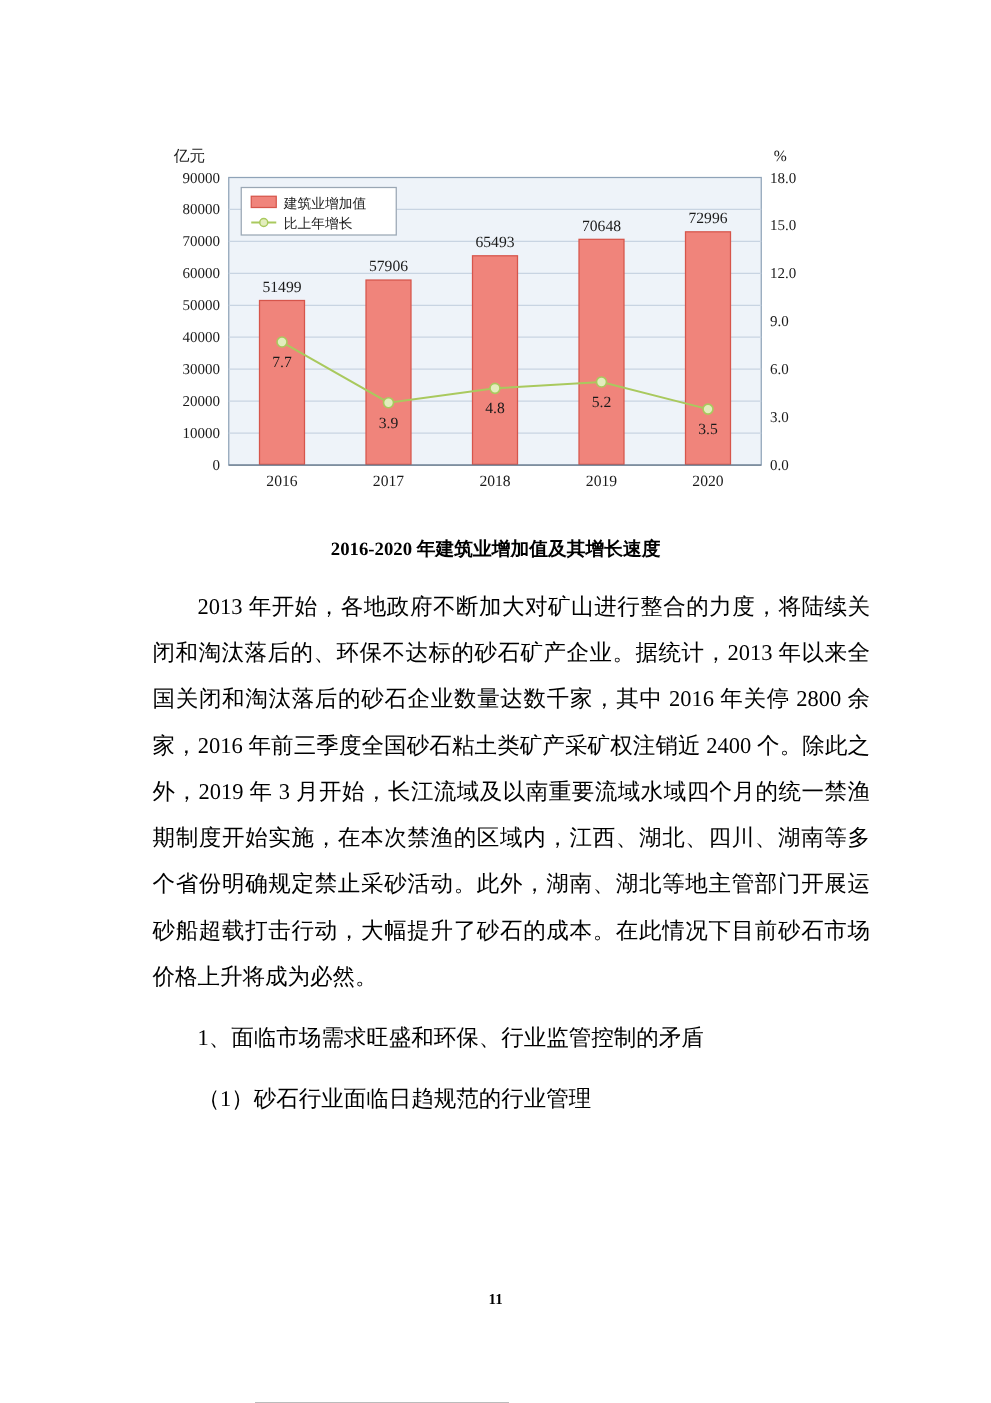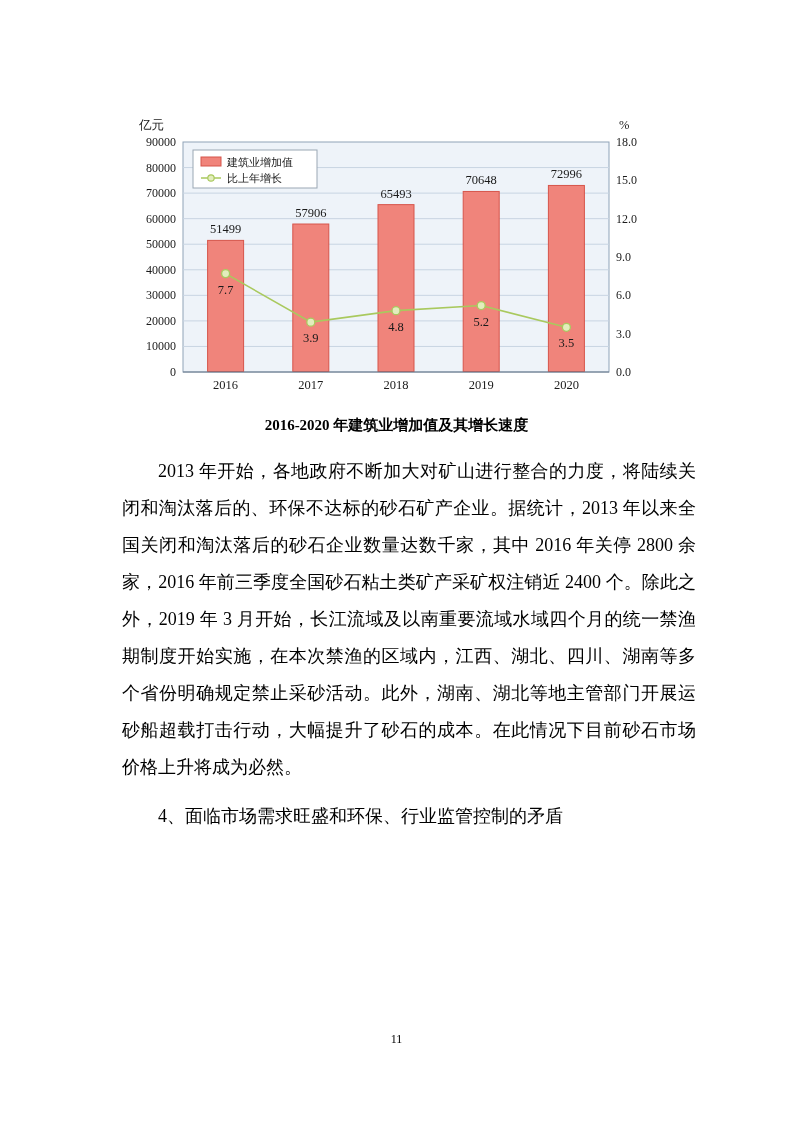--- a/index.html
+++ b/index.html
@@ -18,41 +18,41 @@
     width: 560px;
     margin: 0 auto;
     padding-top: 116px;
   }
   #chart { width: 560px; height: 290px; }
   #chart svg text { font-family: "Liberation Serif", serif; }
   .chart-caption {
     text-align: center;
     font-weight: bold;
     font-size: 15px;
-    margin-top: 10px;
+    margin-top: 24px;
     color: #000;
   }
   .body-text {
     margin: 18px 85px 0 110px;
     font-size: 18px;
     line-height: 37px;
     text-align: justify;
   }
   .body-text p {
     margin: 12px;
     text-indent: 2em;
   }
   .page-number {
     position: absolute;
     top: 1032px;
     left: 0;
     right: 0;
     text-align: center;
     font-size: 12px;
-    font-weight: normal;
+    font-weight: bold;
   }
 </style>
 </head>
 <body>
 
 <div class="page">
 
   <div class="chart-block">
     <div id="chart"><svg width="560" height="290" viewBox="0 0 560 290">
           <rect x="66" y="26" width="426" height="230" fill="#eef3f9" stroke="#8fa3b8" stroke-width="1"></rect>
@@ -115,18 +115,19 @@
           <text x="110" y="50" font-size="11" fill="#1a1a1a">建筑业增加值</text>
           <line x1="84" y1="62" x2="104" y2="62" stroke="#a9c95e" stroke-width="1.5"></line>
           <circle cx="94" cy="62" r="3.2" fill="#e3edbd" stroke="#a9c95e" stroke-width="1.2"></circle>
           <text x="110" y="66" font-size="11" fill="#1a1a1a">比上年增长</text>
         </svg></div>
     <div class="chart-caption">2016-2020 年建筑业增加值及其增长速度</div>
   </div>
 
   <div class="body-text">
     <p>2013 年开始，各地政府不断加大对矿山进行整合的力度，将陆续关闭和淘汰落后的、环保不达标的砂石矿产企业。据统计，2013 年以来全国关闭和淘汰落后的砂石企业数量达数千家，其中 2016 年关停 2800 余家，2016 年前三季度全国砂石粘土类矿产采矿权注销近 2400 个。除此之外，2019 年 3 月开始，长江流域及以南重要流域水域四个月的统一禁渔期制度开始实施，在本次禁渔的区域内，江西、湖北、四川、湖南等多个省份明确规定禁止采砂活动。此外，湖南、湖北等地主管部门开展运砂船超载打击行动，大幅提升了砂石的成本。在此情况下目前砂石市场价格上升将成为必然。</p>
-    <p>4、面临市场需求旺盛和环保、行业监管控制的矛盾</p>
+    <p>1、面临市场需求旺盛和环保、行业监管控制的矛盾</p>
+    <p>（1）砂石行业面临日趋规范的行业管理</p>
   </div>
 
   <div class="page-number">11</div>
 
 </div>
 
 </body></html>

